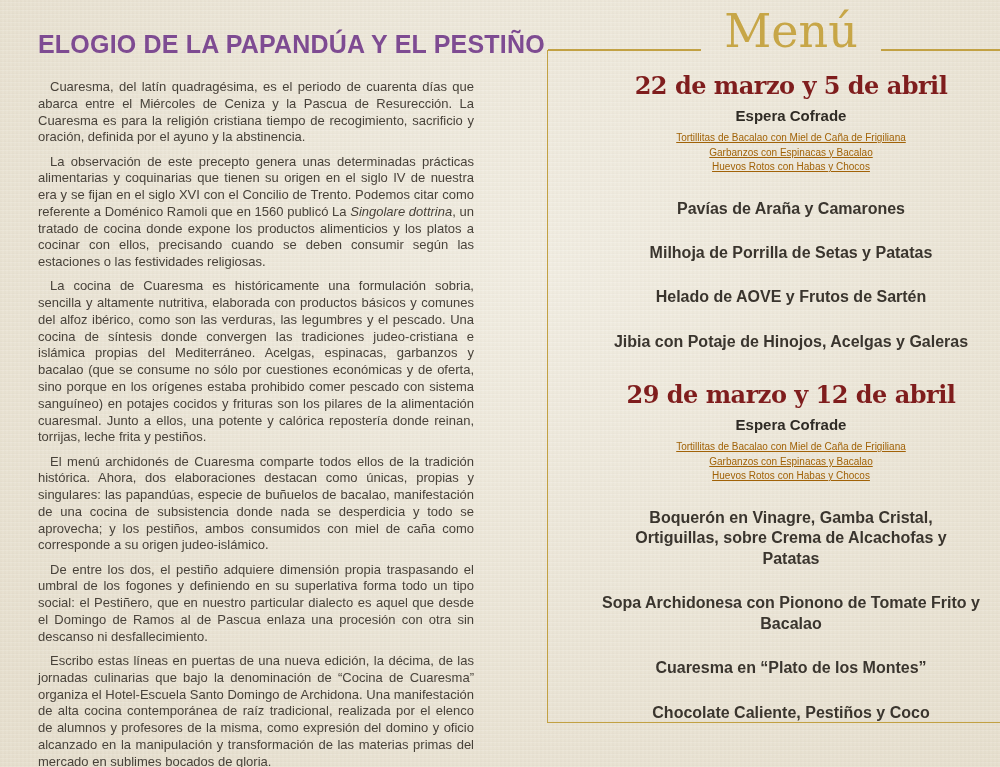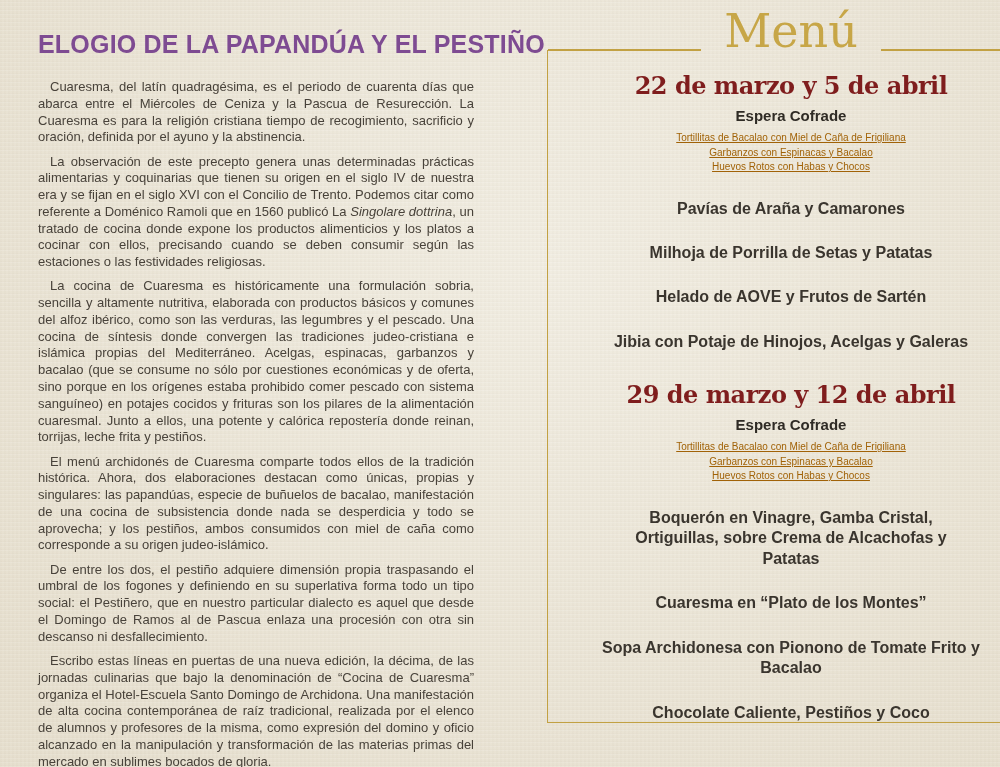--- a/index.html
+++ b/index.html
@@ -118,19 +118,19 @@
   </div>
 
   <div class="section-2">
     <div class="menu-date">29 de marzo y 12 de abril</div>
     <div class="menu-subtitle">Espera Cofrade</div>
     <div class="starter">Tortillitas de Bacalao con Miel de Caña de Frigiliana</div>
     <div class="starter">Garbanzos con Espinacas y Bacalao</div>
     <div class="starter">Huevos Rotos con Habas y Chocos</div>
     <div class="dishes">
       <div class="dish" style="max-width:368px;">Boquerón en Vinagre, Gamba Cristal, Ortiguillas, sobre Crema de Alcachofas y Patatas</div>
+      <div class="dish">Sopa Archidonesa con Pionono de Tomate Frito y Bacalao</div>
       <div class="dish">Cuaresma en “Plato de los Montes”</div>
-      <div class="dish">Sopa Archidonesa con Pionono de Tomate Frito y Bacalao</div>
       <div class="dish">Chocolate Caliente, Pestiños y Coco</div>
     </div>
   </div>
 
 </div>
 
 </body></html>

